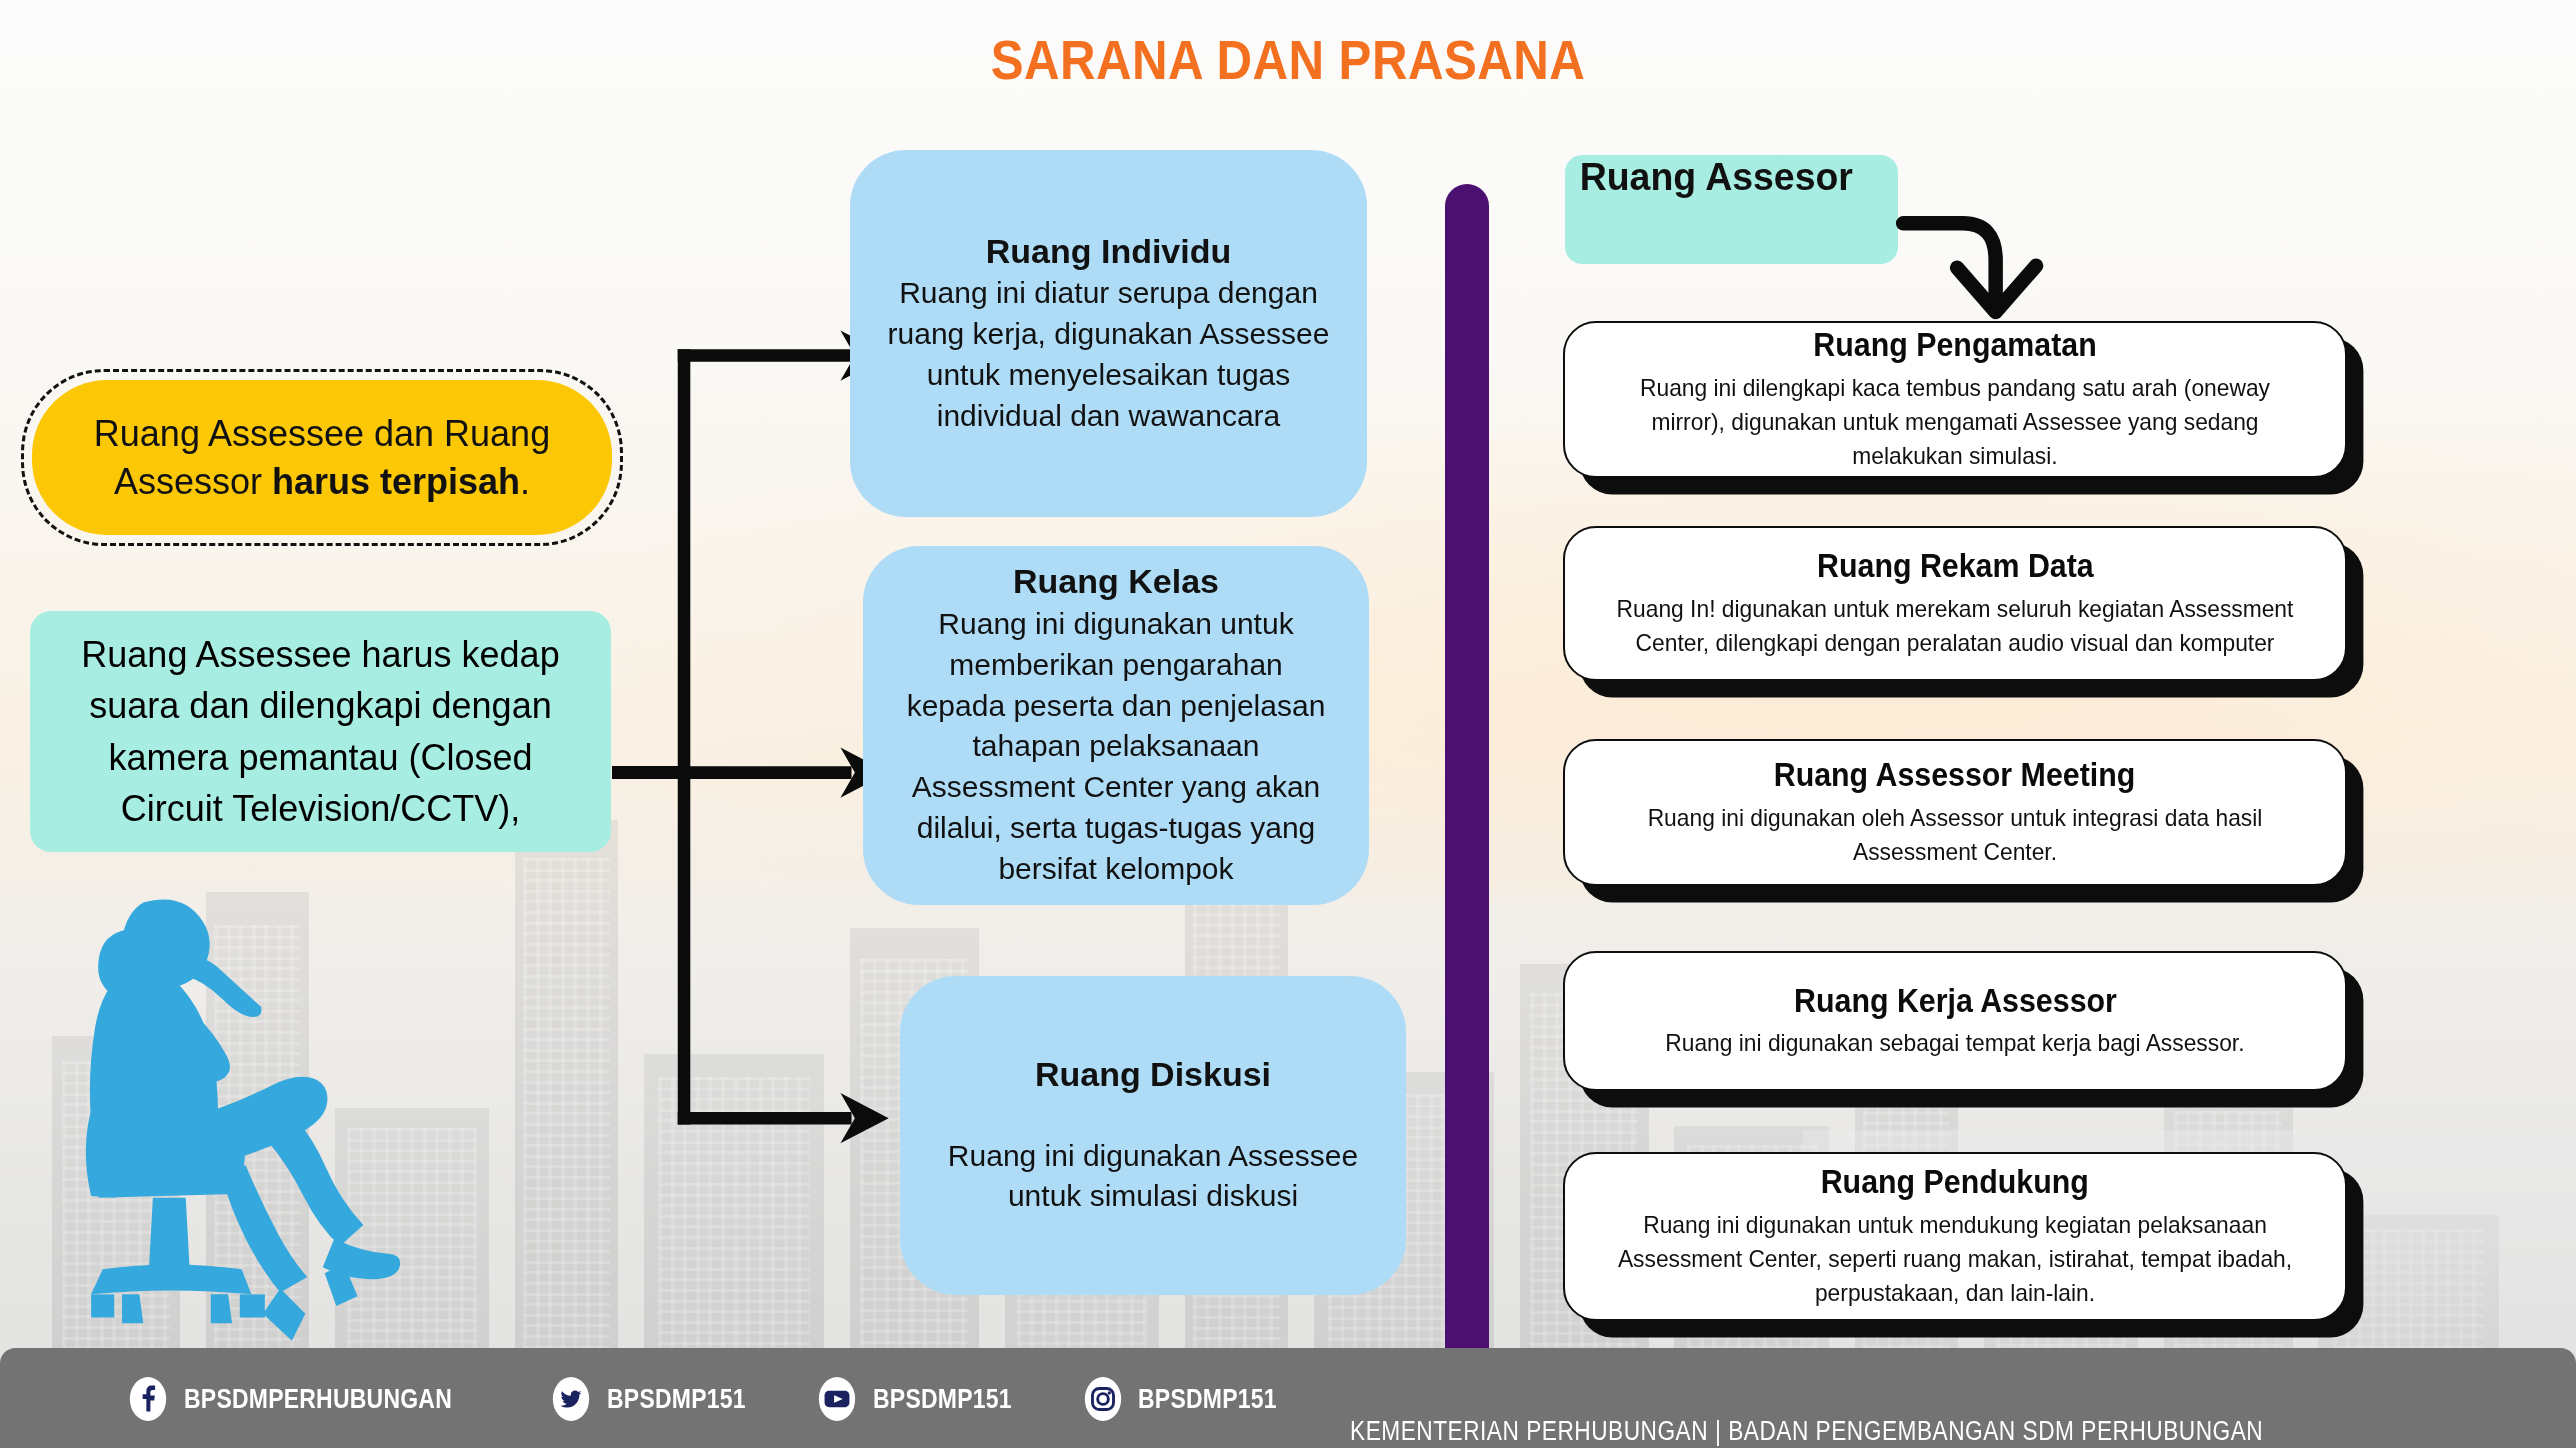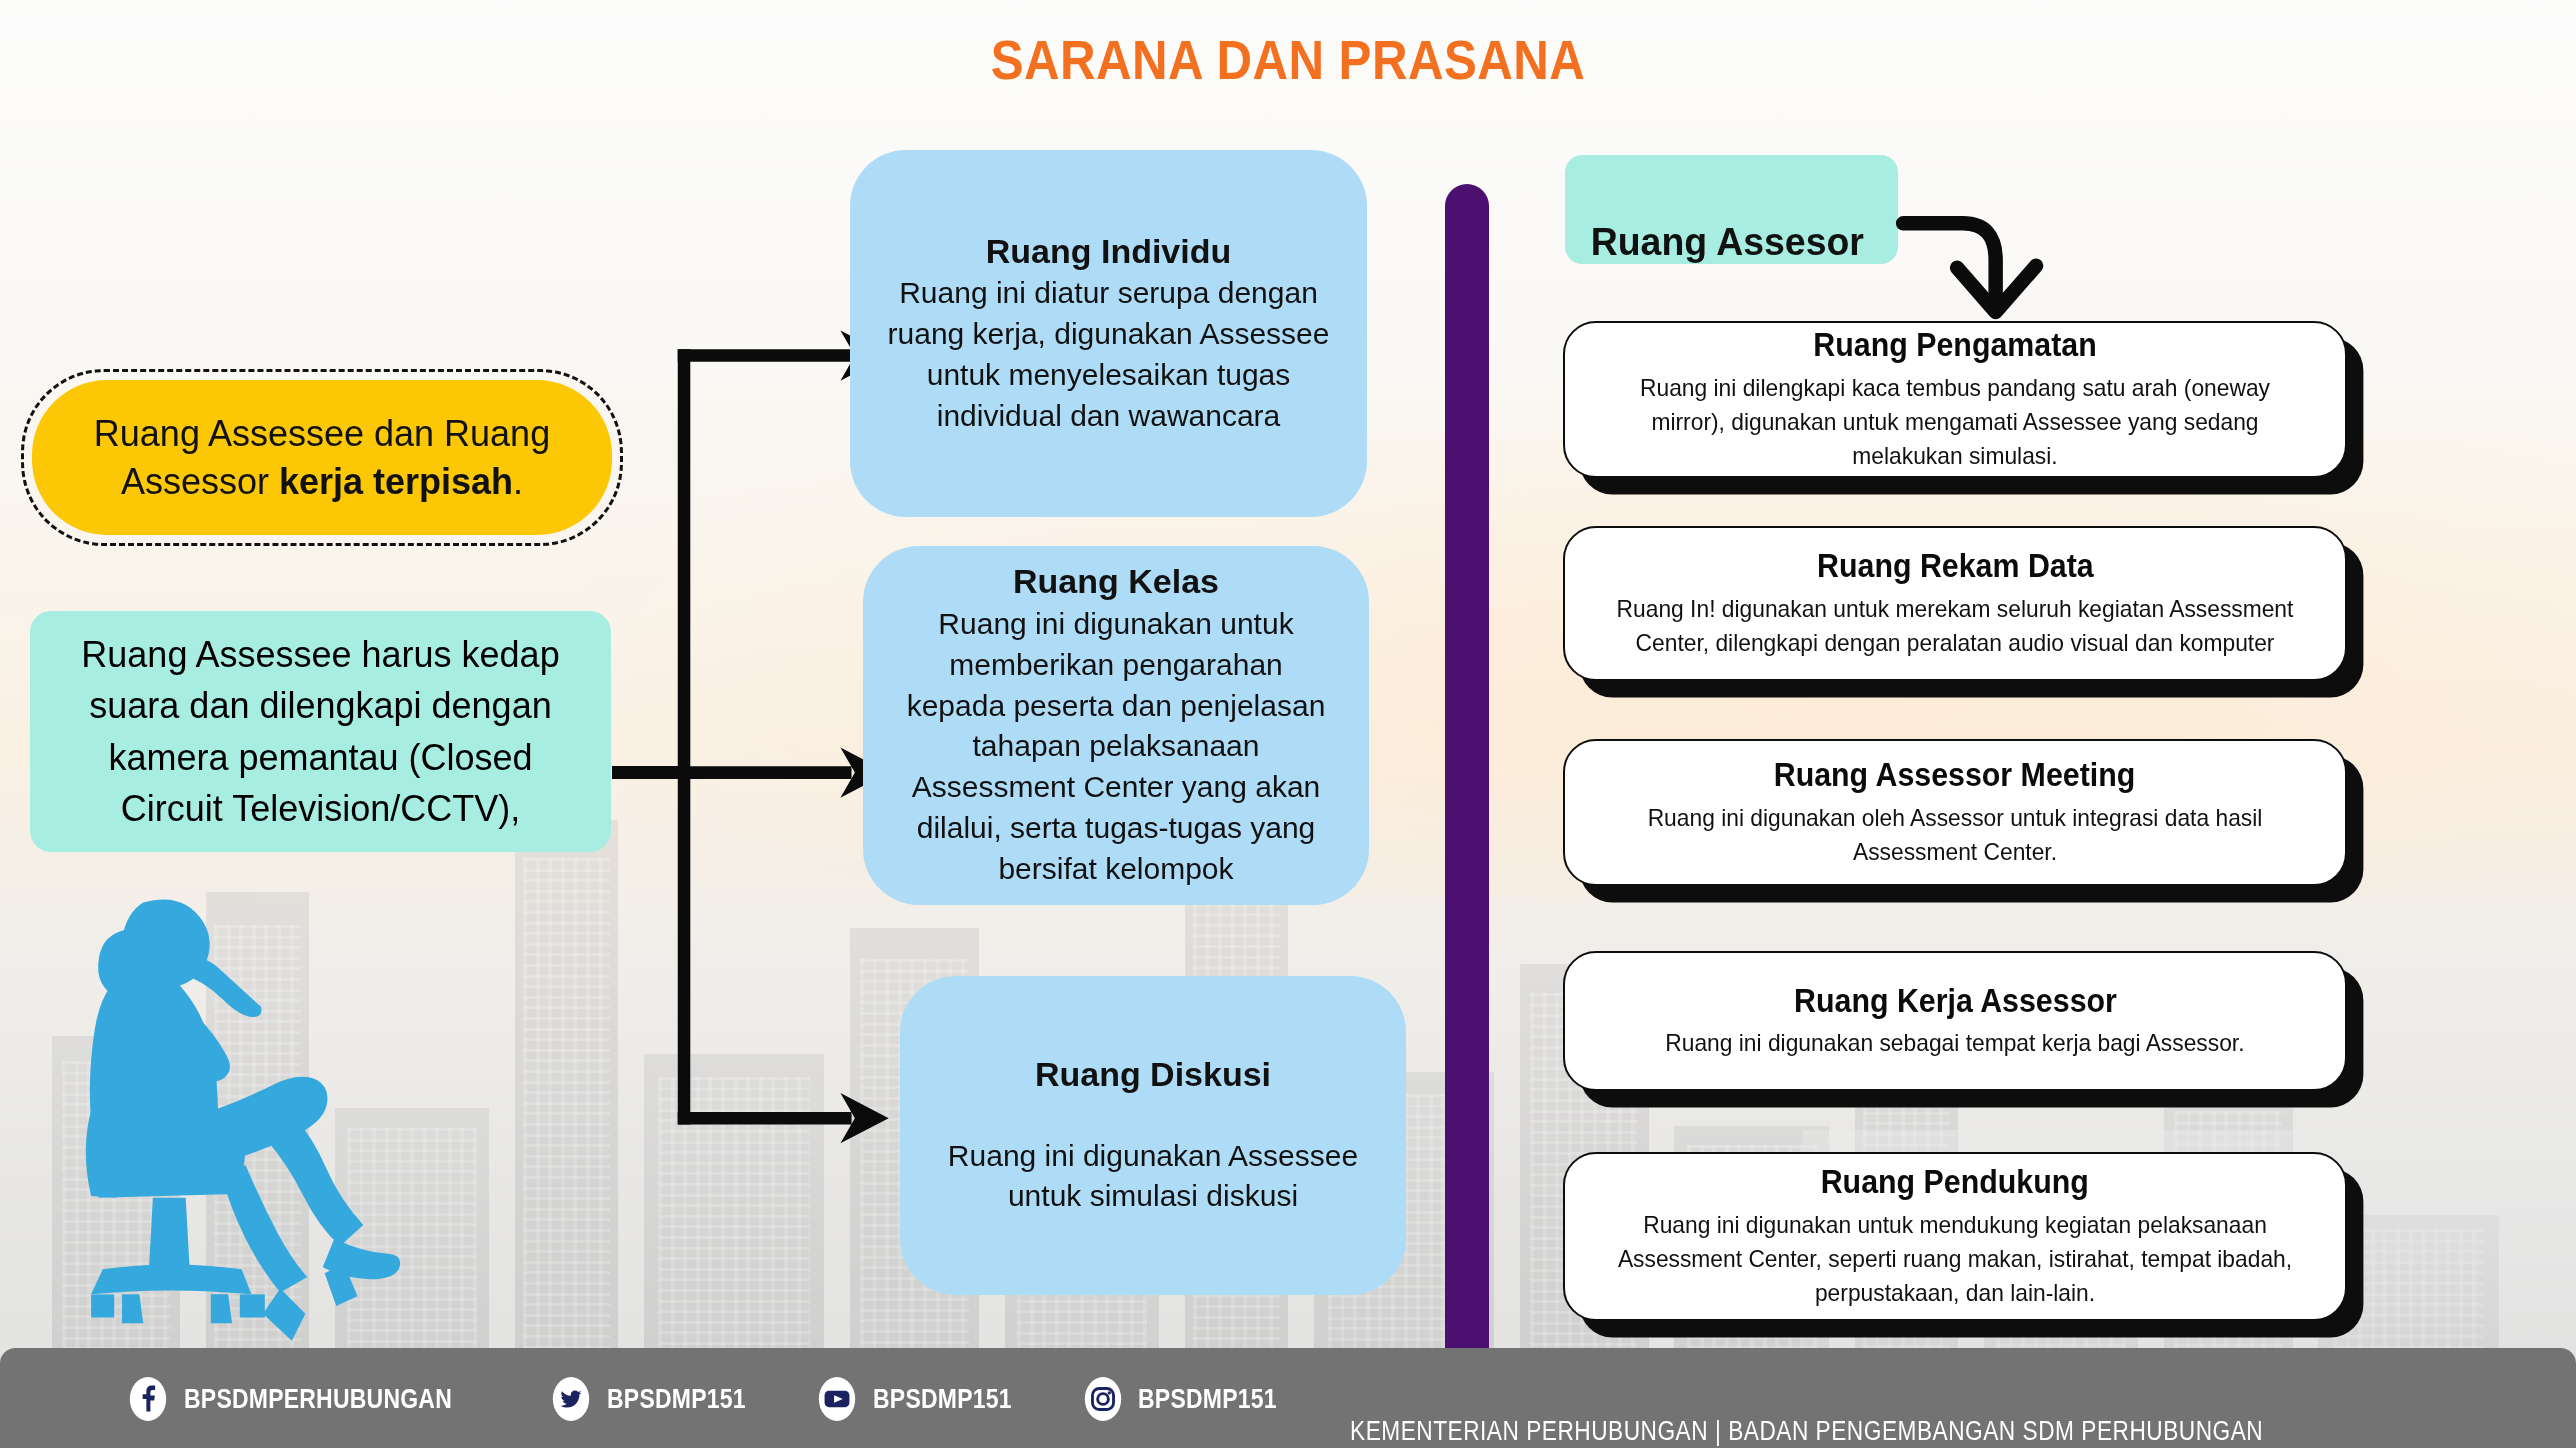--- a/index.html
+++ b/index.html
@@ -141,21 +141,21 @@
   
   .purple-bar {
     position: absolute; left: 1445px; top: 184px; width: 44px; height: 1203px;
     background: #4B1070; border-radius: 25px;
   }
 
   
   .assesor-chip {
     position: absolute; left: 1565px; top: 155px; width: 333px; height: 109px;
     background: #A8EDE2; border-radius: 17.4px;
-    display: flex; align-items: flex-end; padding-left: 20px;
+    display: flex; align-items: flex-start; padding-left: 9px;
   }
   .assesor-chip .t { font-size: 39px; font-weight: 700; color: #111; transform: scaleX(.96); }
   .elbow-arrow { position: absolute; left: 1874px; top: 179px; width: 251px; height: 159px; }
 
   .wcard {
     position: absolute; left: 1563px; width: 784px;
     background: #fff;
     border: 2.9px solid #0d0d0d;
     border-radius: 33px;
     box-shadow: 16.4px 16.4px 0 0 #0d0d0d;
@@ -227,21 +227,21 @@
   </div>
   <div class="water"></div>
   <div class="trees"></div>
   <div class="bg-haze"></div>
 
   <div class="title">SARANA DAN PRASANA</div>
 
   <div class="yellow-box">
     <div class="dash"></div>
     <div class="txt">
-      <span>Ruang Assessee dan Ruang Assessor </span><b>kerja terpisah</b><span>.</span>
+      <span>Ruang Assessee dan Ruang Assessor </span><b>harus terpisah</b><span>.</span>
     </div>
   </div>
 
   <div class="teal-box">
     <div class="txt">Ruang Assessee harus kedap suara dan dilengkapi dengan kamera pemantau (Closed Circuit Television/CCTV),</div>
   </div>
 
   <div class="person">
     <svg viewBox="0 0 430 520" width="415" height="502" aria-hidden="true">
       <g fill="#35A8DD">

